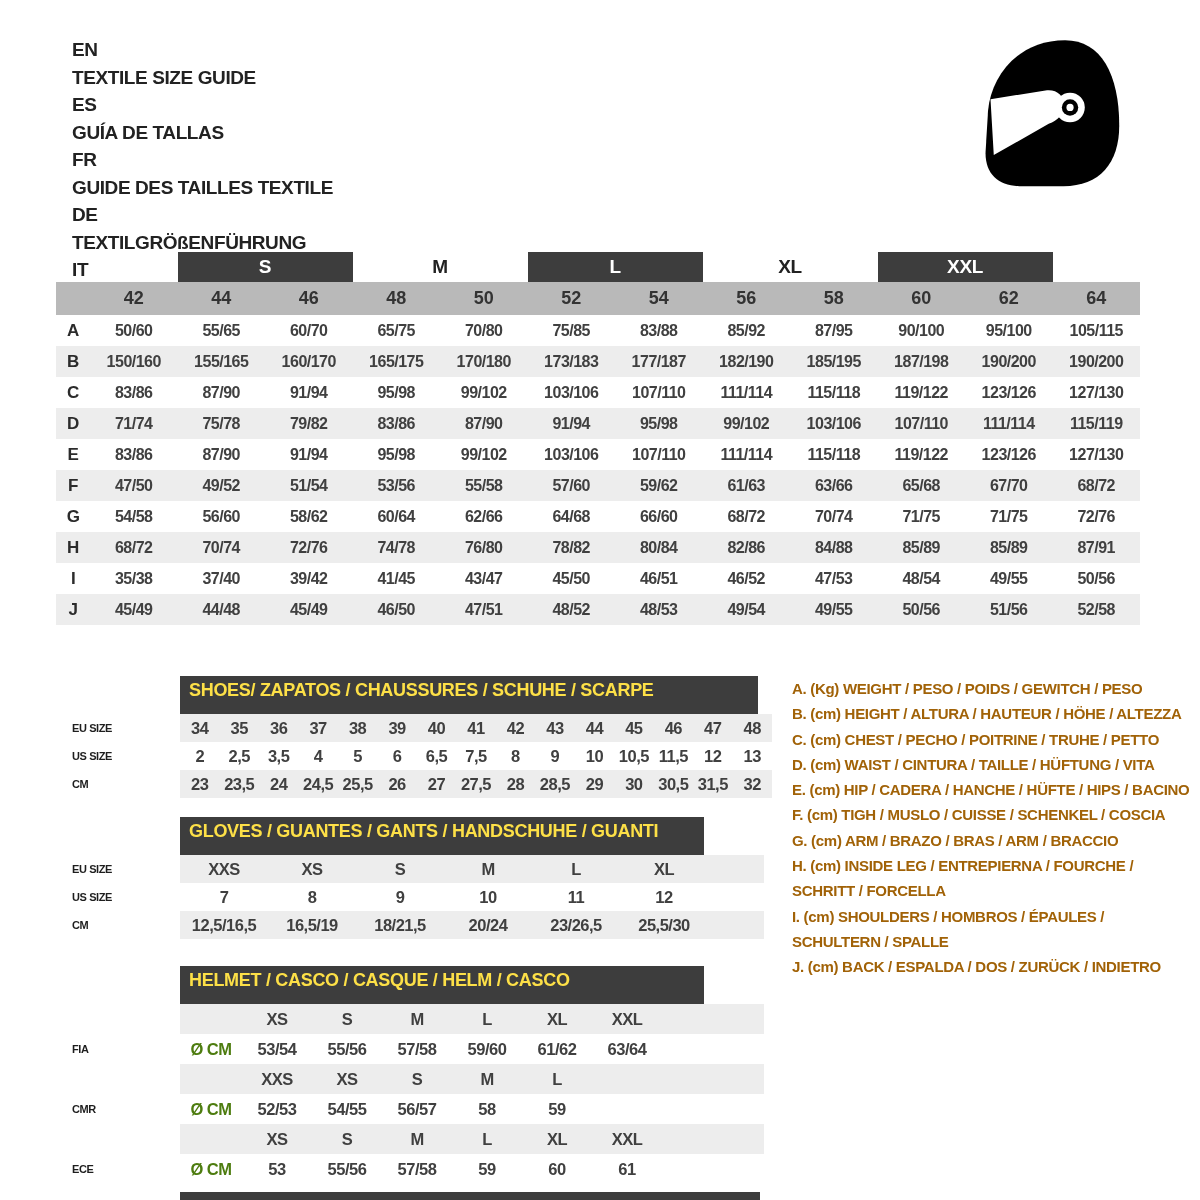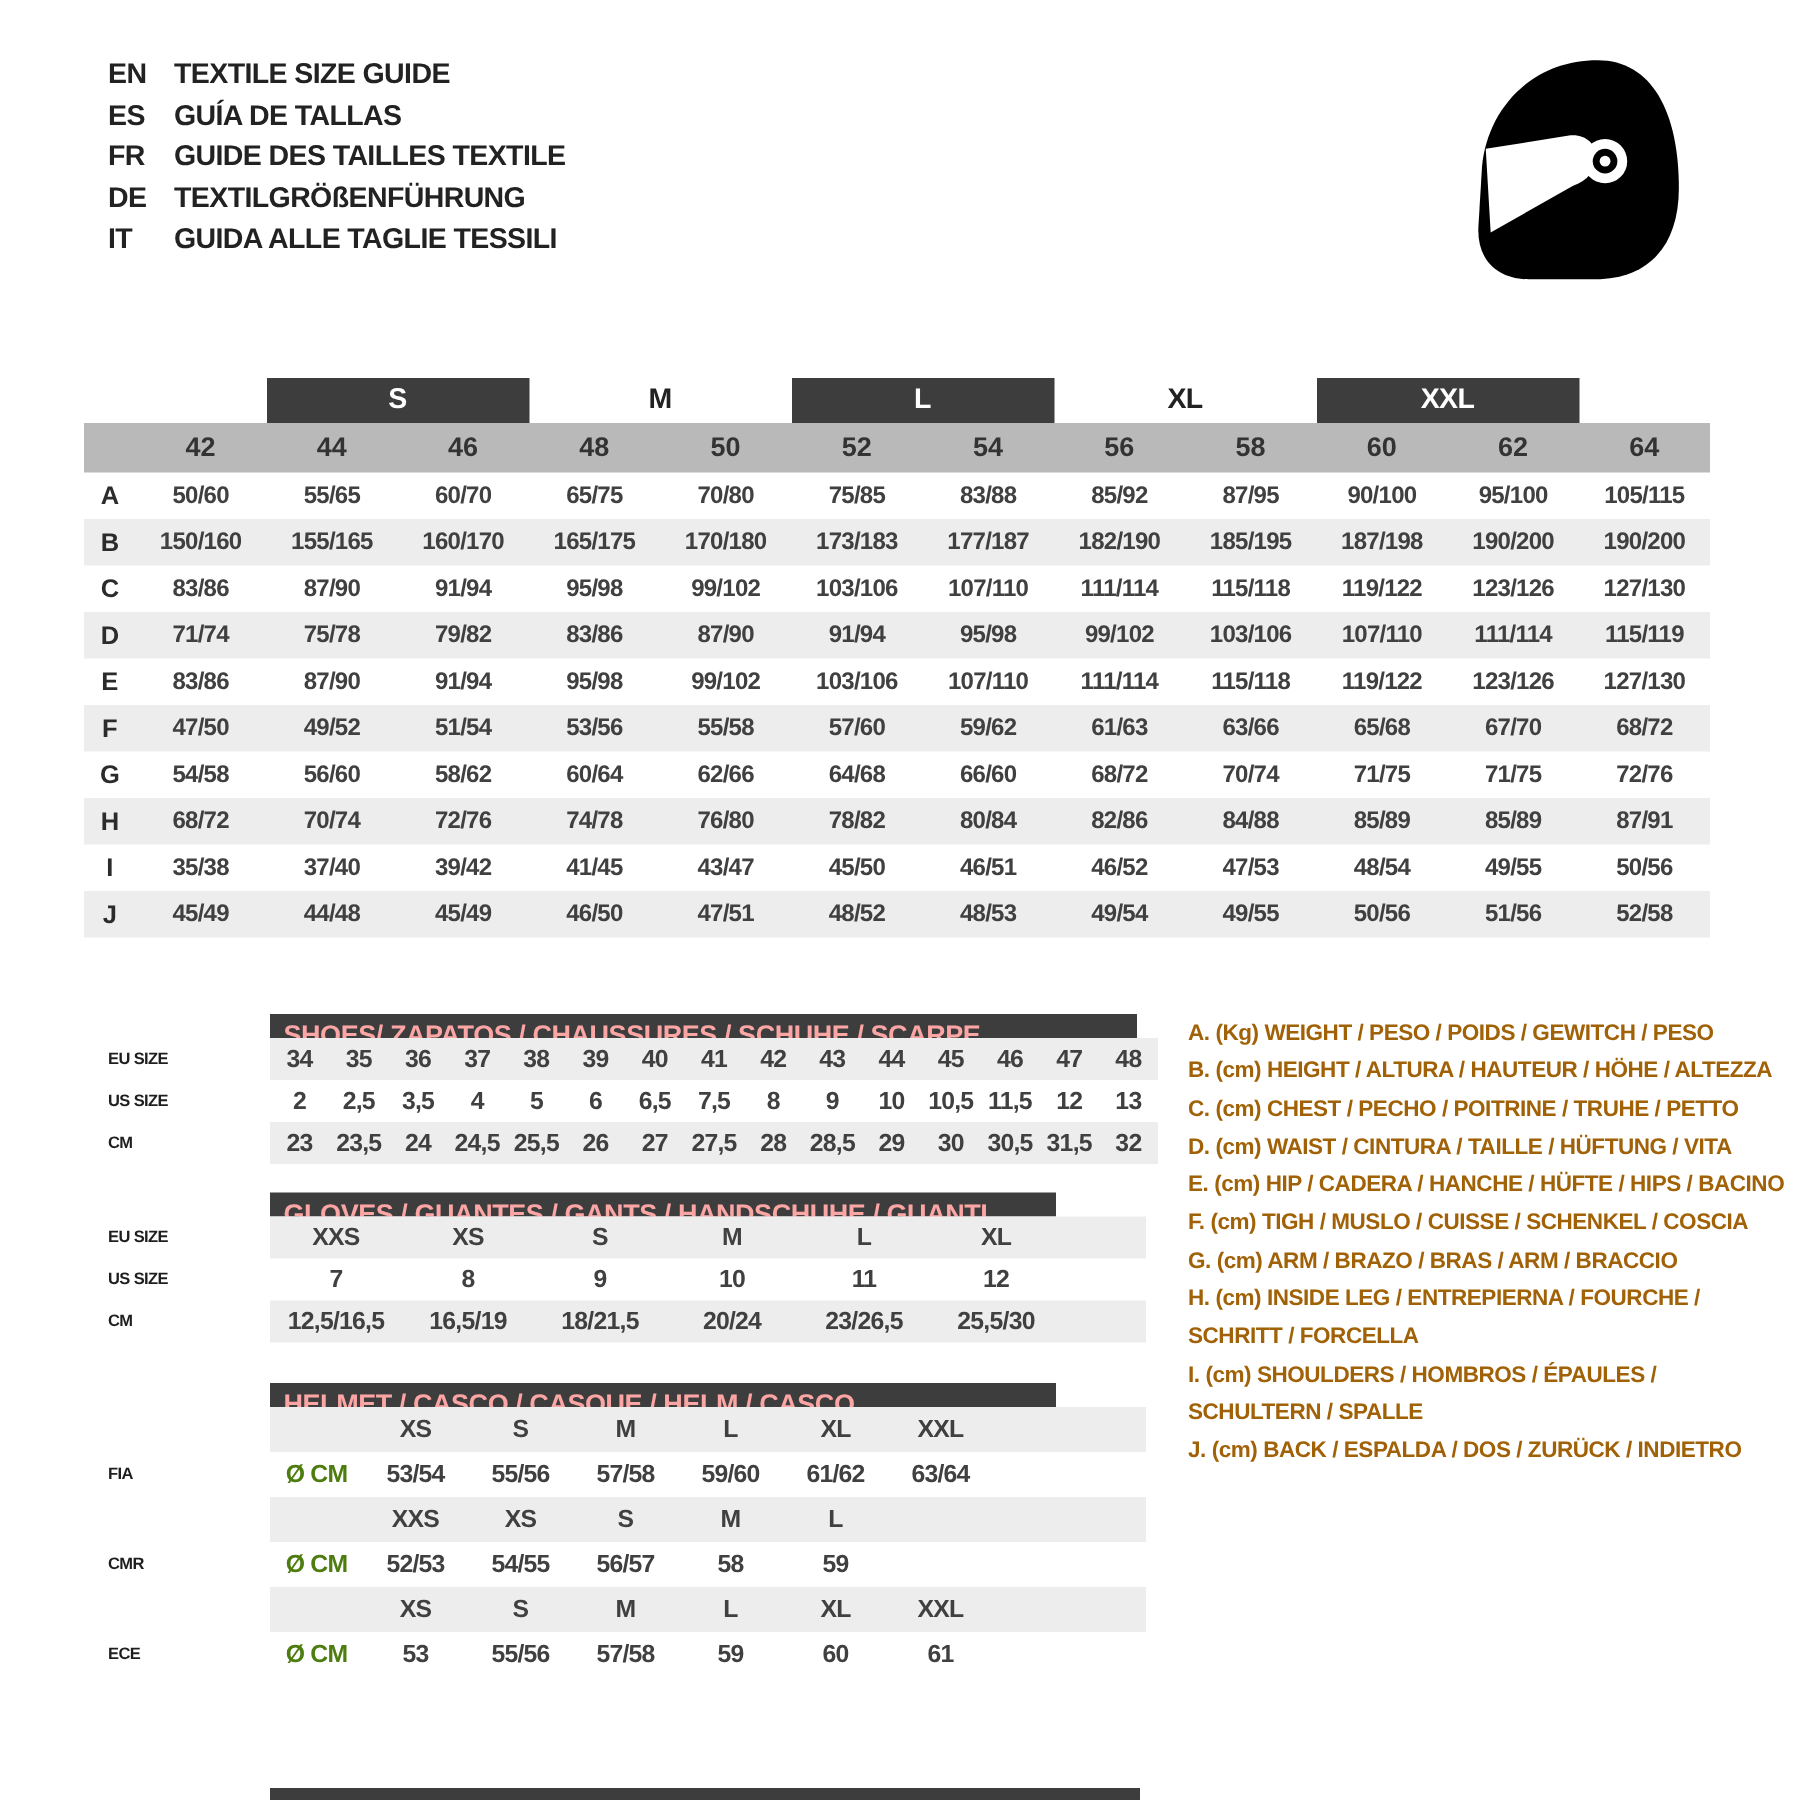--- a/index.html
+++ b/index.html
@@ -3,21 +3,21 @@
 <meta charset="utf-8">
 <style>
   html,body { margin:0; padding:0; }
   body {
     width:1200px; height:1200px; position:relative; background:#ffffff;
     font-family:"Liberation Sans", sans-serif; font-weight:bold; color:#222;
     overflow:hidden;
   }
   
   .langs { position:absolute; left:72px; top:36px; }
-  .lang-row { display:flex; line-height:27.5px; font-size:19px; letter-spacing:-0.4px; }
+  .lang-row { display:flex; line-height:27.5px; font-size:19px; letter-spacing:-0.4px;flex-direction:column; }
   .lang-code { width:44px; }
   .lang-title { white-space:nowrap; }
   
   .helmet-icon { position:absolute; left:966px; top:32px; width:172px; height:164px; }
   
   .size-table { position:absolute; left:56px; top:252px; width:1084px; }
   .bands-row { display:grid; grid-template-columns:repeat(12,1fr); margin-left:34px; height:30px; }
   .band { text-align:center; font-size:19px; line-height:30px; letter-spacing:-0.4px; color:#222; }
   .band.dark { background:#3d3d3d; color:#ffffff; }
   .num-row {
@@ -27,21 +27,21 @@
   .t-row {
     display:grid; grid-template-columns:34px repeat(12,1fr); height:31px;
     align-items:center; font-size:16px; color:#404040; letter-spacing:-0.5px;
   }
   .t-row .letter { text-align:center; font-size:17px; color:#2b2b2b; }
   .cell { text-align:center; white-space:nowrap; }
   .stripe { background:#ededed; }
   
   .lower { position:absolute; left:56px; top:676px; width:724px; }
   .sec-bar {
-    margin-left:124px; height:16px; background:#3d3d3d; color:#fca5a5;
+    margin-left:124px; height:38px; background:#3d3d3d; color:#fde047;
     font-size:18px; line-height:29px; padding-left:9px; letter-spacing:-0.3px;
     box-sizing:border-box;
   }
   .bar-shoes { width:578px; }
   .bar-gloves { width:524px; }
   .bar-helmet { width:524px; }
   .gap-gloves { margin-top:19px; }
   .gap-helmet { margin-top:27px; }
   .lrow { display:flex; height:28px; align-items:stretch; }
   .hrow .lrow { height:30px; }

